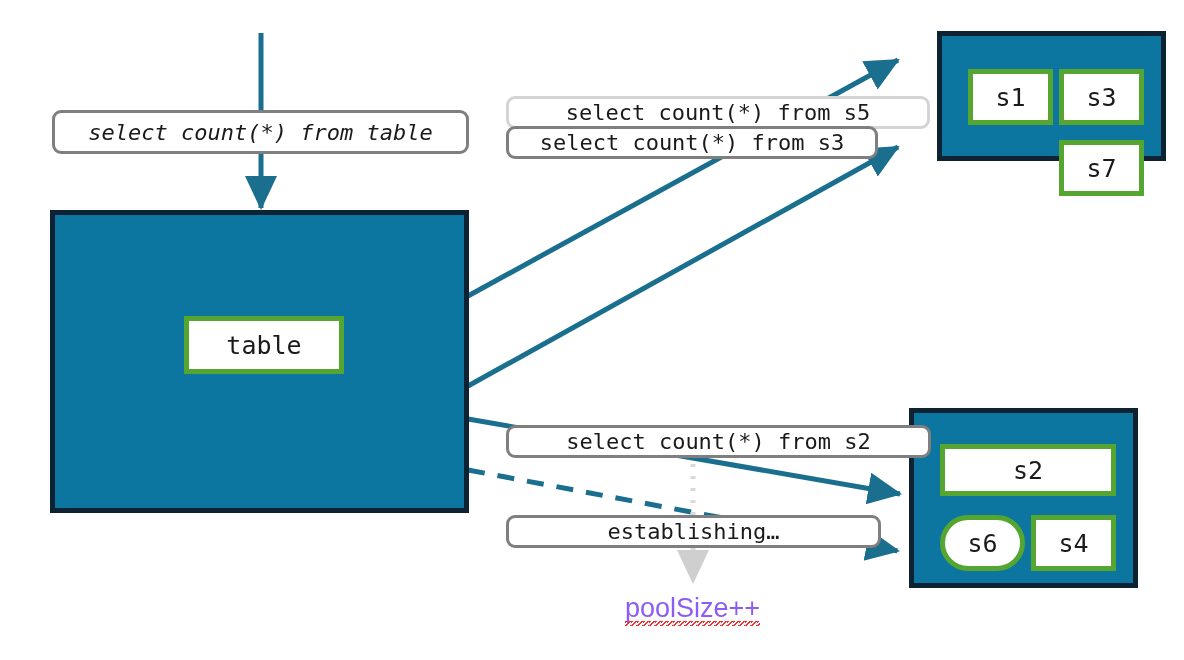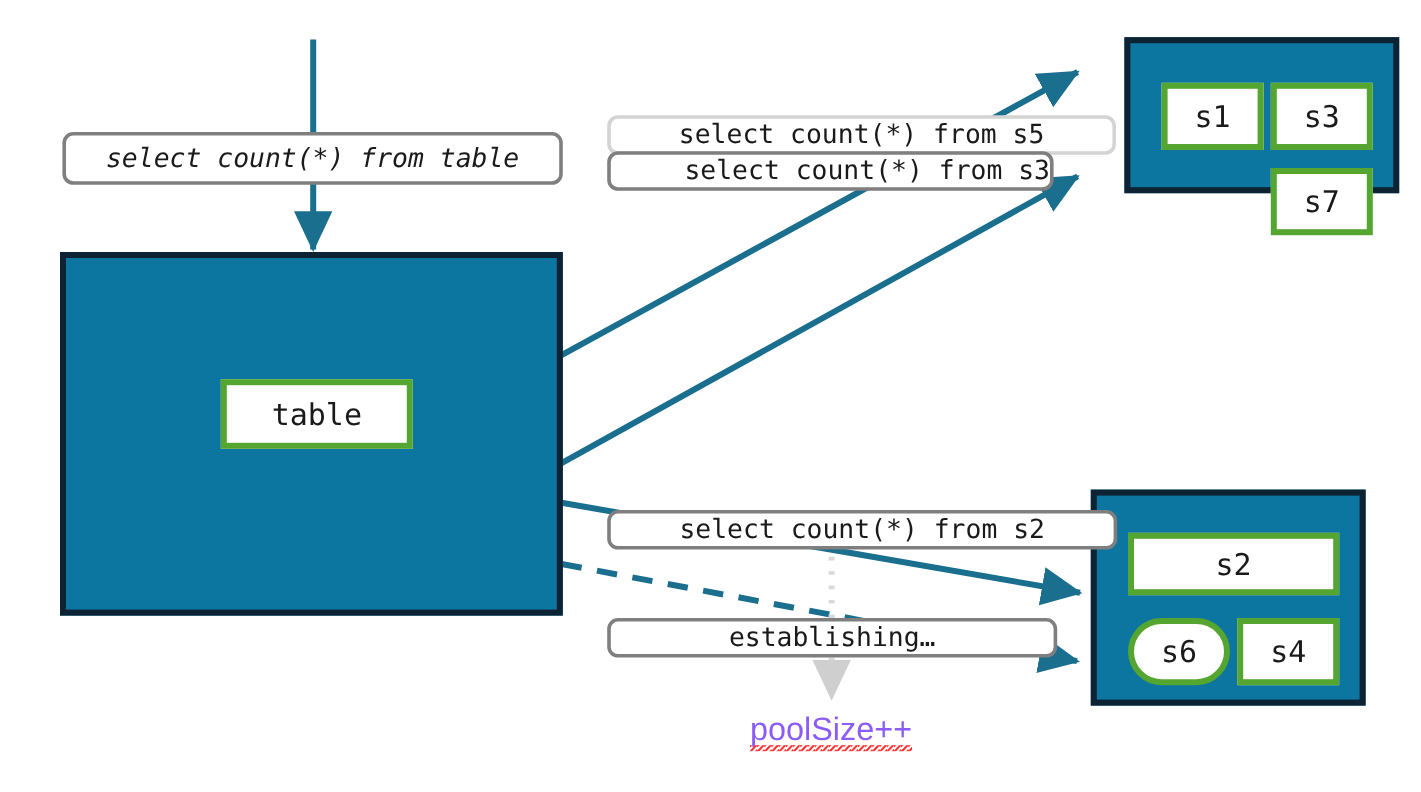--- a/index.html
+++ b/index.html
@@ -108,21 +108,21 @@
   </div>
 
   <div class="label" style="left:52px;top:110px;width:417px;height:44px;font-style:italic;">
     <span>select count(*) from table</span>
   </div>
 
   <div class="label light" style="left:506px;top:96px;width:424px;height:33px;">
     <span>select count(*) from s5</span>
   </div>
 
-  <div class="label" style="left:506px;top:126px;width:372px;height:33px;justify-content:flex-end;">
+  <div class="label" style="left:506px;top:126px;width:372px;height:33px;">
     <span>select count(*) from s3</span>
   </div>
 
 
   <div class="label" style="left:506px;top:425px;width:425px;height:33px;">
     <span>select count(*) from s2</span>
   </div>
 
   <div class="label" style="left:506px;top:515px;width:375px;height:33px;">
     <span>establishing…</span>

